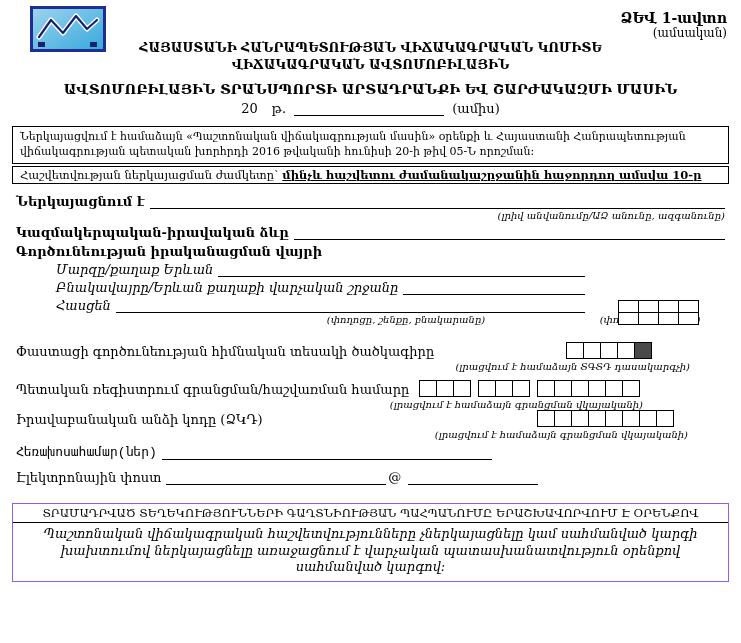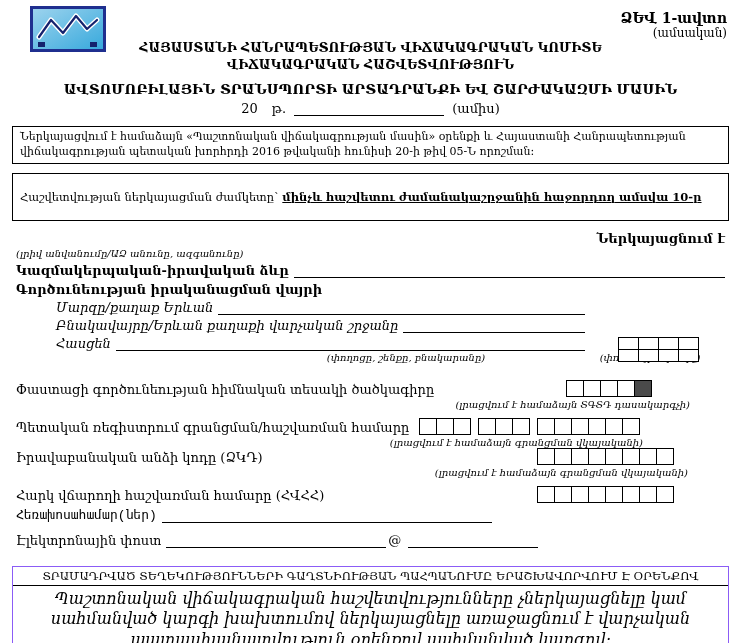--- a/index.html
+++ b/index.html
@@ -19,35 +19,35 @@
   .org-name { text-align:center; font-weight:bold; font-size:12.5px; margin-top:34px; }
   .report-type { text-align:center; font-weight:bold; font-size:12.5px; margin-top:2px; }
   .main-title { text-align:center; font-weight:bold; font-size:13.5px; margin-top:9px; }
   .year-line { text-align:center; font-size:13px; margin-top:4px; }
   .year-line .gap { display:inline-block; width:14px; }
   .uline { display:inline-block; border-bottom:1px solid #000; height:14px; vertical-align:bottom; }
   .year-line .uline { width:150px; margin:0 8px; }
 
   
   .legal-box { border:1px solid #000; margin-top:10px; padding:3px 7px; font-size:11px; line-height:1.35; }
-  .deadline-box { border:1px solid #000; margin-top:9px; padding:16px 7px; font-size:11.5px; }
+  .deadline-box { border:1px solid #000; margin-top:2px; padding:1px 7px; font-size:11.5px; }
   .deadline-emphasis { font-weight:bold; text-decoration:underline; margin-left:4px; }
 
   
   .fields { position:relative; margin-top:10px; padding:0 4px; font-size:13px; }
   .frow { display:flex; align-items:flex-end; }
   .lbl { white-space:nowrap; }
   .bold { font-weight:bold; }
   .ital { font-style:italic; }
   .fill { flex:1; border-bottom:1px solid #000; height:15px; margin-left:5px; }
   .fill.w330 { flex:none; width:330px; }
   .fill.w220 { flex:none; width:220px; }
   .fill.w130 { flex:none; width:130px; }
   .hint { font-size:10px; font-style:italic; }
-  .hint-center { text-align:left; margin-top:1px; }
+  .hint-center { text-align:right; margin-top:1px; }
   .indent { margin-left:40px; margin-right:140px; }
   .indent .frow { margin-top:3px; }
   .addr-hints { position:relative; height:14px; margin-top:1px; }
   .addr-hint-left { position:absolute; left:190px; width:320px; text-align:center; }
   .addr-hint-right { position:absolute; right:-120px; width:110px; text-align:center; }
 
   
   .cells { display:inline-flex; }
   .cell { display:inline-block; width:18px; height:17px; border:1px solid #000; background:#fff; }
   .cells .cell + .cell { margin-left:-1px; }
@@ -68,21 +68,21 @@
 
   
   .postal { position:absolute; right:30px; top:106px; }
   .postal .cells { display:flex; }
   .postal .cell { width:21px; height:13px; }
   .postal .cells + .cells { margin-top:-1px; }
 
   
   .footer { border:1px solid #8b5cf6; margin-top:18px; }
   .footer-header { border-bottom:1px solid #000; text-align:center; font-size:11.5px; padding:2px 4px; }
-  .footer-body { text-align:center; font-style:italic; font-size:16px; padding:3px 14px 5px; line-height:1.3; }
+  .footer-body { text-align:center; font-style:italic; font-size:13px; padding:3px 14px 5px; line-height:1.3; }
 </style>
 </head>
 <body>
 
 <div class="page">
 
   <div class="logo">
     <svg width="76" height="46" viewBox="0 0 76 46">
       <defs>
         <linearGradient id="lg" x1="0" y1="0" x2="1" y2="1">
@@ -97,36 +97,36 @@
       <rect x="60" y="36" width="7" height="5" fill="#15226e"></rect>
     </svg>
   </div>
 
   <div class="form-code-block">
     <div class="form-code">ՁԵՎ 1-ավտո</div>
     <div class="form-period">(ամսական)</div>
   </div>
 
   <div class="org-name">ՀԱՅԱՍՏԱՆԻ ՀԱՆՐԱՊԵՏՈՒԹՅԱՆ ՎԻՃԱԿԱԳՐԱԿԱՆ ԿՈՄԻՏԵ</div>
-  <div class="report-type">ՎԻՃԱԿԱԳՐԱԿԱՆ ՀԱՇՎԵՏՎՈՒԹՅՈՒՆ</div>
+  <div class="report-type">ՎԻՃԱԿԱԳՐԱԿԱՆ ԱՎՏՈՄՈԲԻԼԱՅԻՆ</div>
   <div class="main-title">ԱՎՏՈՄՈԲԻԼԱՅԻՆ ՏՐԱՆՍՊՈՐՏԻ ԱՐՏԱԴՐԱՆՔԻ ԵՎ ՇԱՐԺԱԿԱԶՄԻ ՄԱՍԻՆ</div>
 
   <div class="year-line">
     <span>20</span><span class="gap"></span><span>թ.</span><span class="uline"></span><span>(ամիս)</span>
   </div>
 
   <div class="legal-box">Ներկայացվում է համաձայն «Պաշտոնական վիճակագրության մասին» օրենքի և Հայաստանի Հանրապետության վիճակագրության պետական խորհրդի 2016 թվականի հունիսի 20-ի թիվ 05-Ն որոշման:</div>
 
   <div class="deadline-box">
     <span>Հաշվետվության ներկայացման ժամկետը՝</span><span class="deadline-emphasis">մինչև հաշվետու ժամանակաշրջանին հաջորդող ամսվա 10-ը</span>
   </div>
 
   <div class="fields">
 
-    <div class="frow" style="margin-top:6px;flex-direction:column;">
+    <div class="frow" style="margin-top:6px;">
       <span class="lbl bold">Ներկայացնում է</span>
       <span class="fill"></span>
     </div>
     <div class="hint hint-center">(լրիվ անվանումը/ԱՁ անունը, ազգանունը)</div>
 
     <div class="frow" style="margin-top:4px;">
       <span class="lbl bold">Կազմակերպական-իրավական ձևը</span>
       <span class="fill"></span>
     </div>
 
@@ -211,33 +211,20 @@
           <span class="cell"></span>
           <span class="cell"></span>
           <span class="cell"></span>
           <span class="cell"></span>
           <span class="cell"></span>
           <span class="cell"></span>
         </span>
     </div>
     <div class="hint hint-right-z">(լրացվում է համաձայն գրանցման վկայականի)</div>
 
-    <div class="frow row-tin">
-      <span class="lbl">Հարկ վճարողի հաշվառման համարը (ՀՎՀՀ)</span>
-      <span class="cells">
-          <span class="cell"></span>
-          <span class="cell"></span>
-          <span class="cell"></span>
-          <span class="cell"></span>
-          <span class="cell"></span>
-          <span class="cell"></span>
-          <span class="cell"></span>
-          <span class="cell"></span>
-        </span>
-    </div>
 
     <div class="frow row-phone">
       <span class="lbl">Հեռախոսահամար(ներ)</span>
       <span class="fill w330"></span>
     </div>
 
     <div class="frow row-email">
       <span class="lbl">Էլեկտրոնային փոստ</span>
       <span class="fill w220"></span>
       <span class="email-at">@</span>

